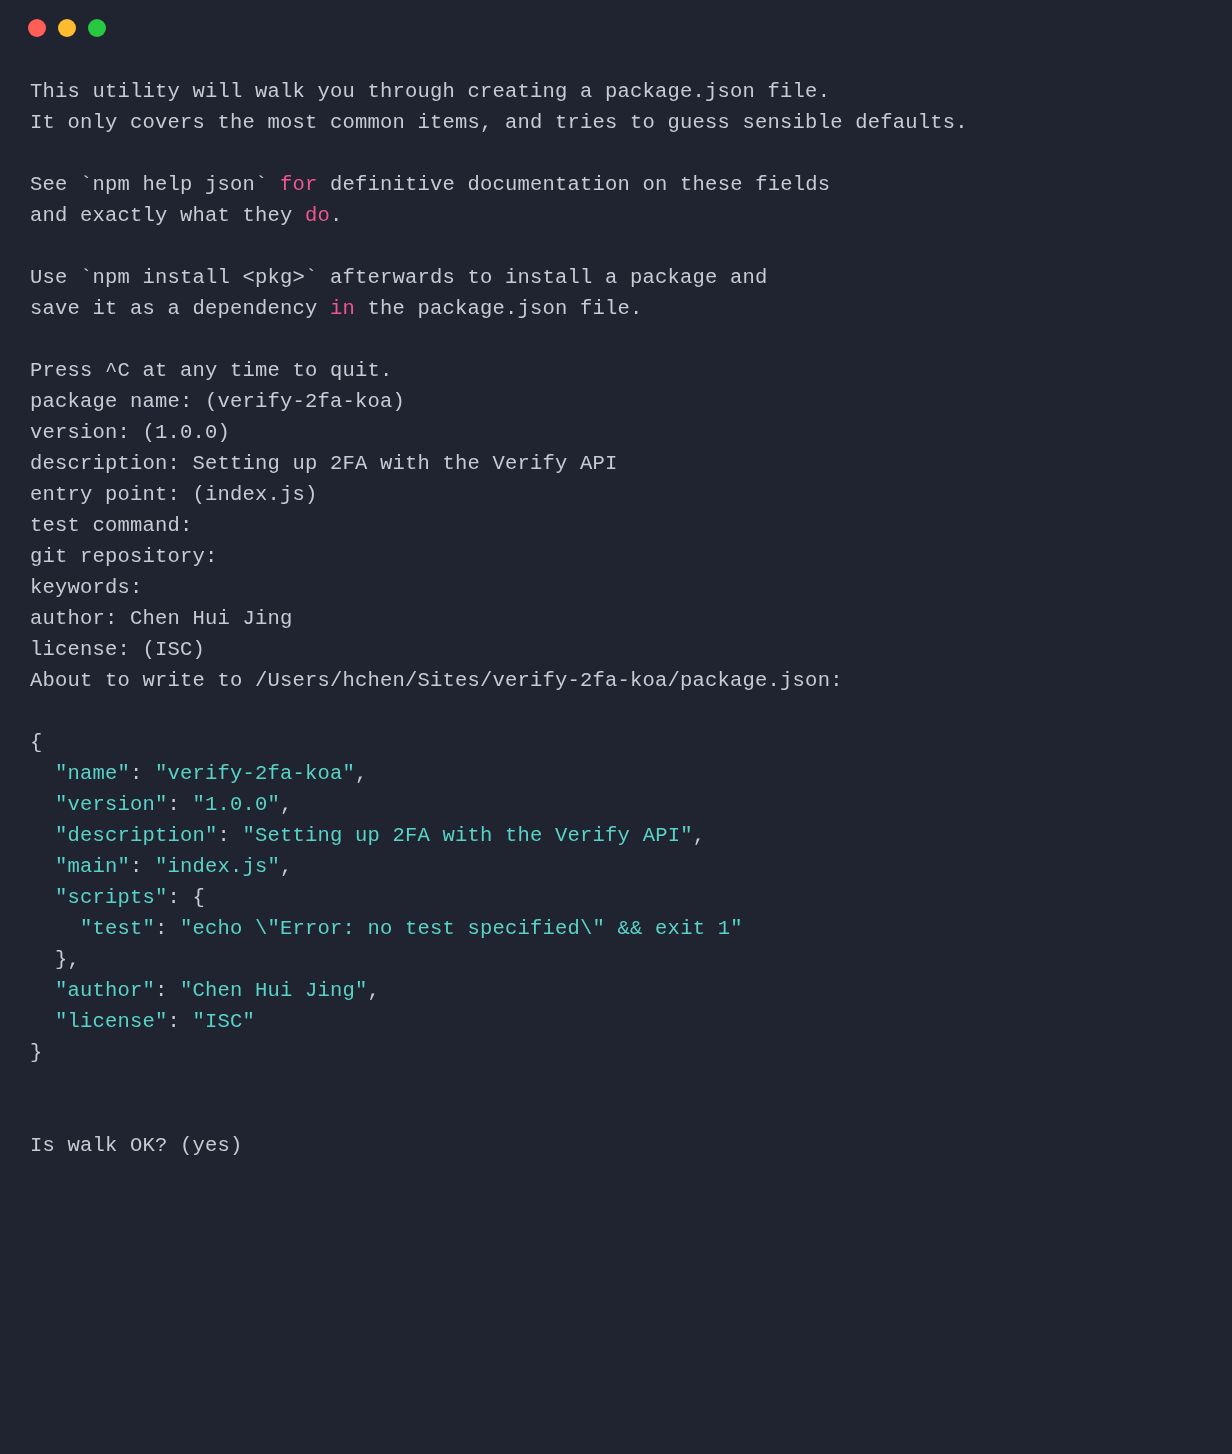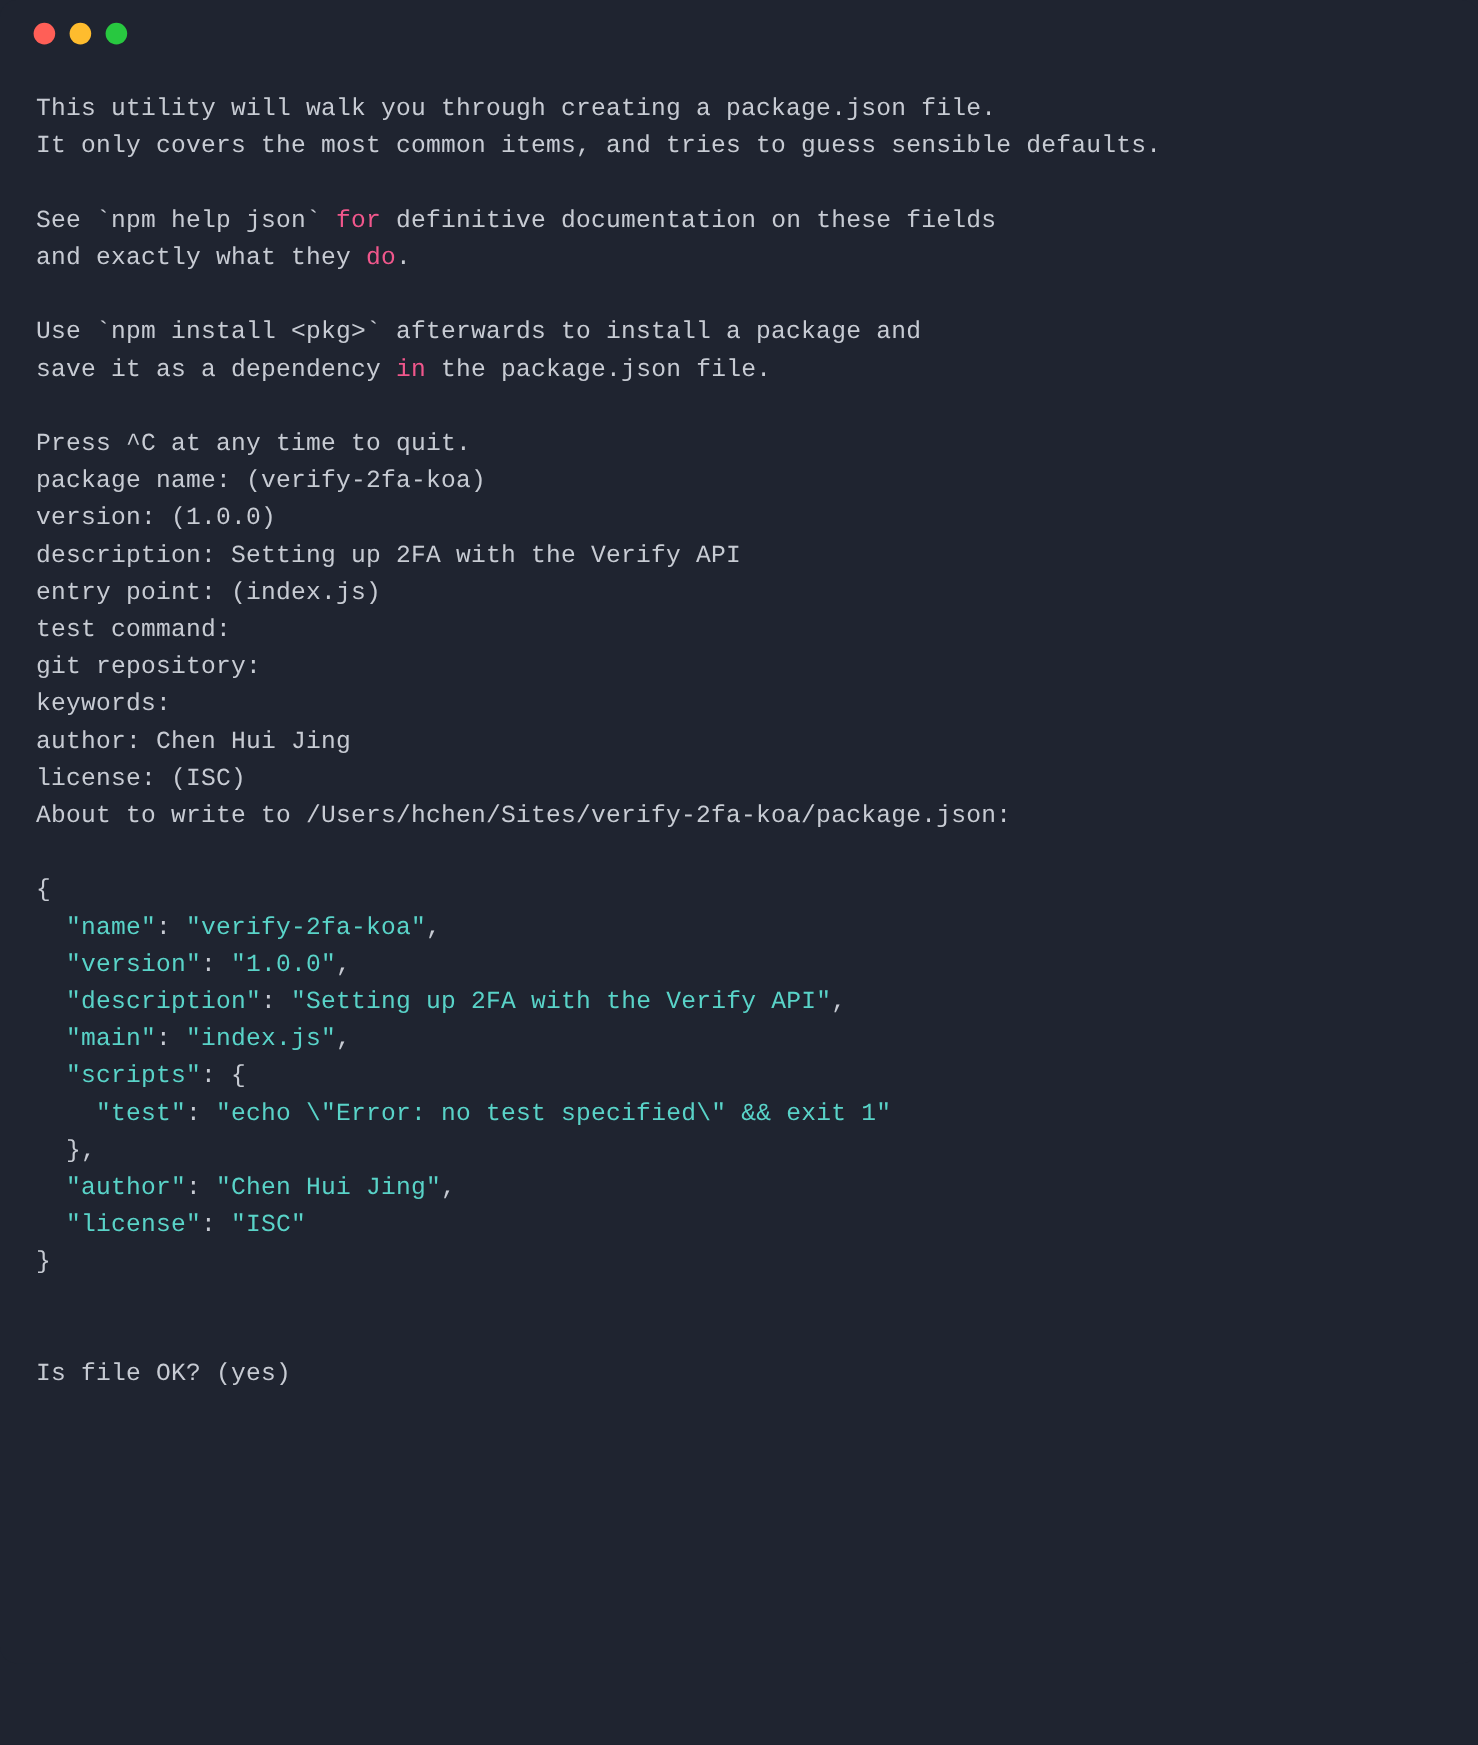--- a/index.html
+++ b/index.html
@@ -86,15 +86,15 @@
   <span class="str">"description"</span>: <span class="str">"Setting up 2FA with the Verify API"</span>,
   <span class="str">"main"</span>: <span class="str">"index.js"</span>,
   <span class="str">"scripts"</span>: {
     <span class="str">"test"</span>: <span class="str">"echo \"Error: no test specified\" &amp;&amp; exit 1"</span>
   },
   <span class="str">"author"</span>: <span class="str">"Chen Hui Jing"</span>,
   <span class="str">"license"</span>: <span class="str">"ISC"</span>
 <span>}</span>
 
 
-<span>Is file OK? (yes)</span></pre>
+<span>Is walk OK? (yes)</span></pre>
 
 </div>
 
 </body></html>

